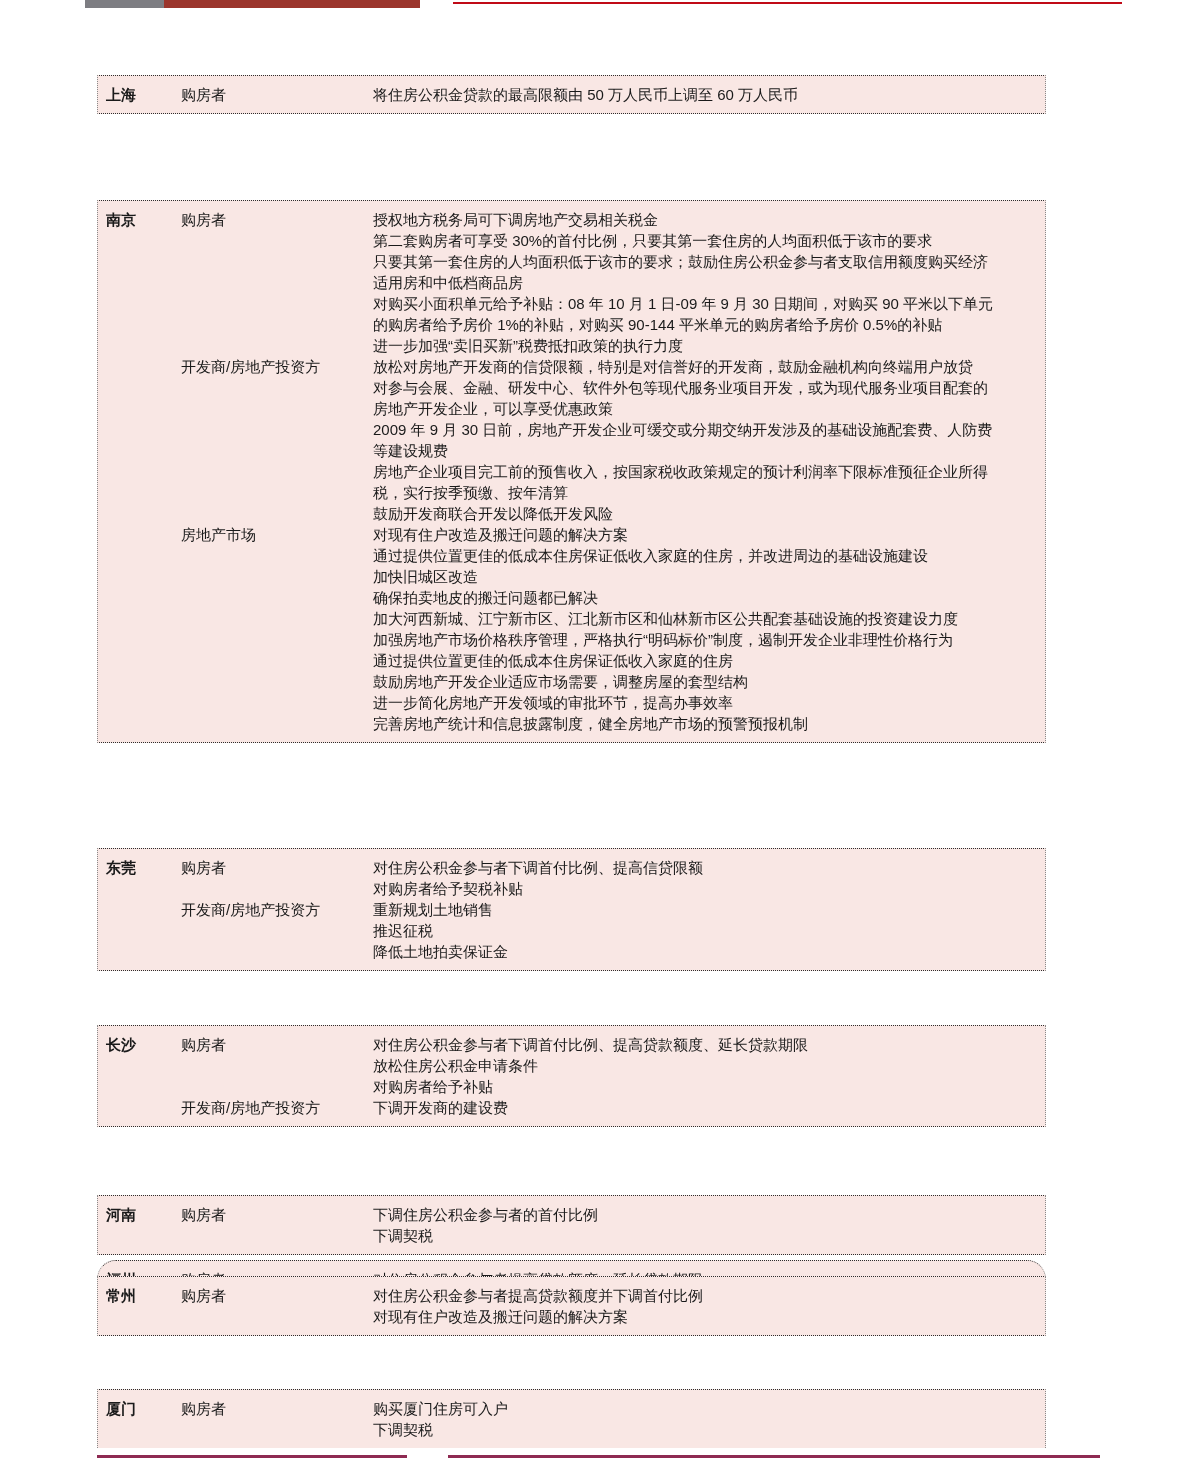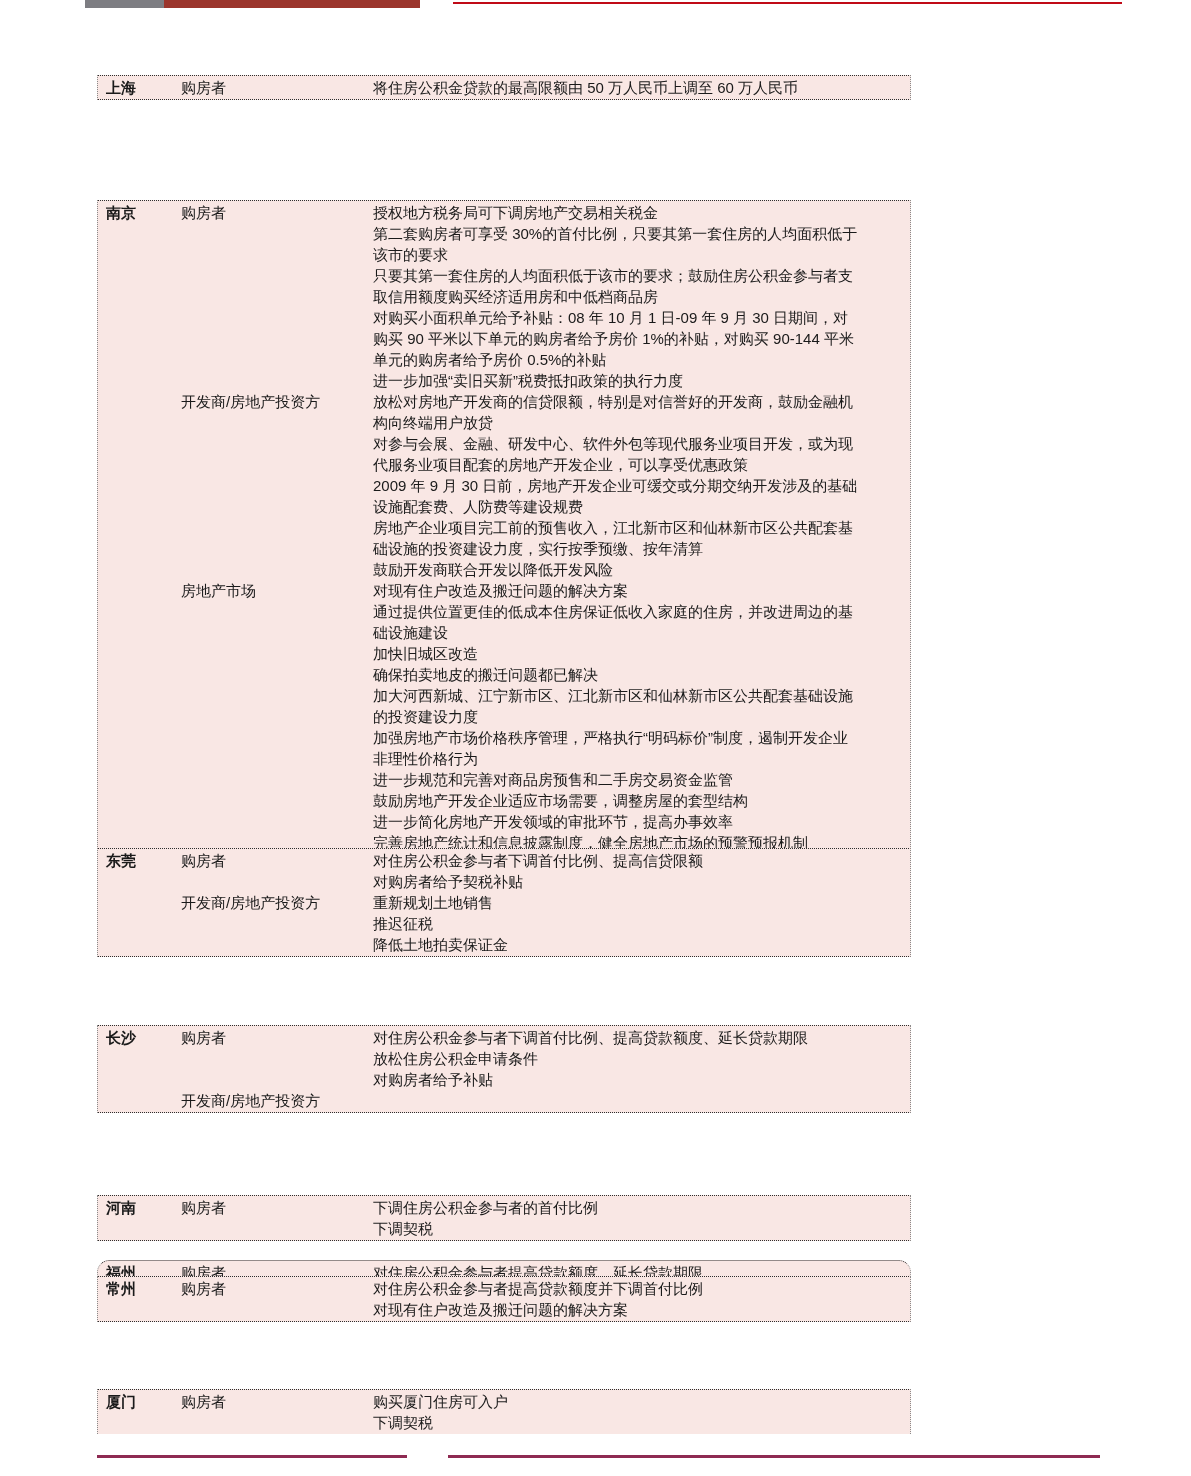--- a/index.html
+++ b/index.html
@@ -11,28 +11,28 @@
     position:relative;
     overflow:hidden;
   }
   .page{position:absolute;inset:0;}
   
   .bar-gray{position:absolute;left:85px;top:0;width:79px;height:8px;background:#7d7d82;}
   .bar-red{position:absolute;left:164px;top:0;width:256px;height:8px;background:#9b352c;}
   .rule-red{position:absolute;left:453px;top:2px;width:669px;height:2px;background:#c00a17;}
   
   .tbl{
-    position:absolute;left:97px;width:814px;
+    position:absolute;left:97px;width:949px;
     background:#f9e7e4;
     border-top:1px dotted #2e2e2e;
     border-bottom:1px dotted #2e2e2e;
     border-left:1px dotted #8a8a8a;
     border-right:1px dotted #8a8a8a;
     box-sizing:border-box;
-    padding:1px 0;
+    padding:8px 0;
     font-size:15px;line-height:21px;
   }
   .tbl.no-bottom{border-bottom:none;}
   .grp{display:grid;grid-template-columns:83px 192px auto;}
   .c-city{padding-left:8px;font-weight:bold;}
   .c-st{}
   .c-pol{padding-right:48px;}
   .pol-line{white-space:normal;}
   
   .f-rule{position:absolute;top:1455px;height:3px;background:#8e2a52;}
@@ -69,35 +69,35 @@
             <div class="pol-line">进一步加强“卖旧买新”税费抵扣政策的执行力度</div>
           </div>
         </div>
         <div class="grp">
           <div class="c-city"></div>
           <div class="c-st">开发商/房地产投资方</div>
           <div class="c-pol">
             <div class="pol-line">放松对房地产开发商的信贷限额，特别是对信誉好的开发商，鼓励金融机构向终端用户放贷</div>
             <div class="pol-line">对参与会展、金融、研发中心、软件外包等现代服务业项目开发，或为现代服务业项目配套的房地产开发企业，可以享受优惠政策</div>
             <div class="pol-line">2009 年 9 月 30 日前，房地产开发企业可缓交或分期交纳开发涉及的基础设施配套费、人防费等建设规费</div>
-            <div class="pol-line">房地产企业项目完工前的预售收入，江北新市区和仙林新市区公共配套基础设施的投资建设力度，实行按季预缴、按年清算</div>
+            <div class="pol-line">房地产企业项目完工前的预售收入，按国家税收政策规定的预计利润率下限标准预征企业所得税，实行按季预缴、按年清算</div>
             <div class="pol-line">鼓励开发商联合开发以降低开发风险</div>
           </div>
         </div>
         <div class="grp">
           <div class="c-city"></div>
           <div class="c-st">房地产市场</div>
           <div class="c-pol">
             <div class="pol-line">对现有住户改造及搬迁问题的解决方案</div>
             <div class="pol-line">通过提供位置更佳的低成本住房保证低收入家庭的住房，并改进周边的基础设施建设</div>
             <div class="pol-line">加快旧城区改造</div>
             <div class="pol-line">确保拍卖地皮的搬迁问题都已解决</div>
             <div class="pol-line">加大河西新城、江宁新市区、江北新市区和仙林新市区公共配套基础设施的投资建设力度</div>
             <div class="pol-line">加强房地产市场价格秩序管理，严格执行“明码标价”制度，遏制开发企业非理性价格行为</div>
-            <div class="pol-line">进一步规范和完善对商品房预售和二手房交易资金监管</div>
+            <div class="pol-line">通过提供位置更佳的低成本住房保证低收入家庭的住房</div>
             <div class="pol-line">鼓励房地产开发企业适应市场需要，调整房屋的套型结构</div>
             <div class="pol-line">进一步简化房地产开发领域的审批环节，提高办事效率</div>
             <div class="pol-line">完善房地产统计和信息披露制度，健全房地产市场的预警预报机制</div>
           </div>
         </div>
       </div>
       <div class="tbl" style="top: 848px;">
         <div class="grp">
           <div class="c-city">东莞</div>
           <div class="c-st">购房者</div>
@@ -122,20 +122,23 @@
           <div class="c-st">购房者</div>
           <div class="c-pol">
             <div class="pol-line">对住房公积金参与者下调首付比例、提高贷款额度、延长贷款期限</div>
             <div class="pol-line">放松住房公积金申请条件</div>
             <div class="pol-line">对购房者给予补贴</div>
           </div>
         </div>
         <div class="grp">
           <div class="c-city"></div>
           <div class="c-st">开发商/房地产投资方</div>
+          <div class="c-pol">
+            <div class="pol-line">下调开发商的建设费</div>
+          </div>
         </div>
       </div>
       <div class="tbl" style="top: 1195px;">
         <div class="grp">
           <div class="c-city">河南</div>
           <div class="c-st">购房者</div>
           <div class="c-pol">
             <div class="pol-line">下调住房公积金参与者的首付比例</div>
             <div class="pol-line">下调契税</div>
           </div>

